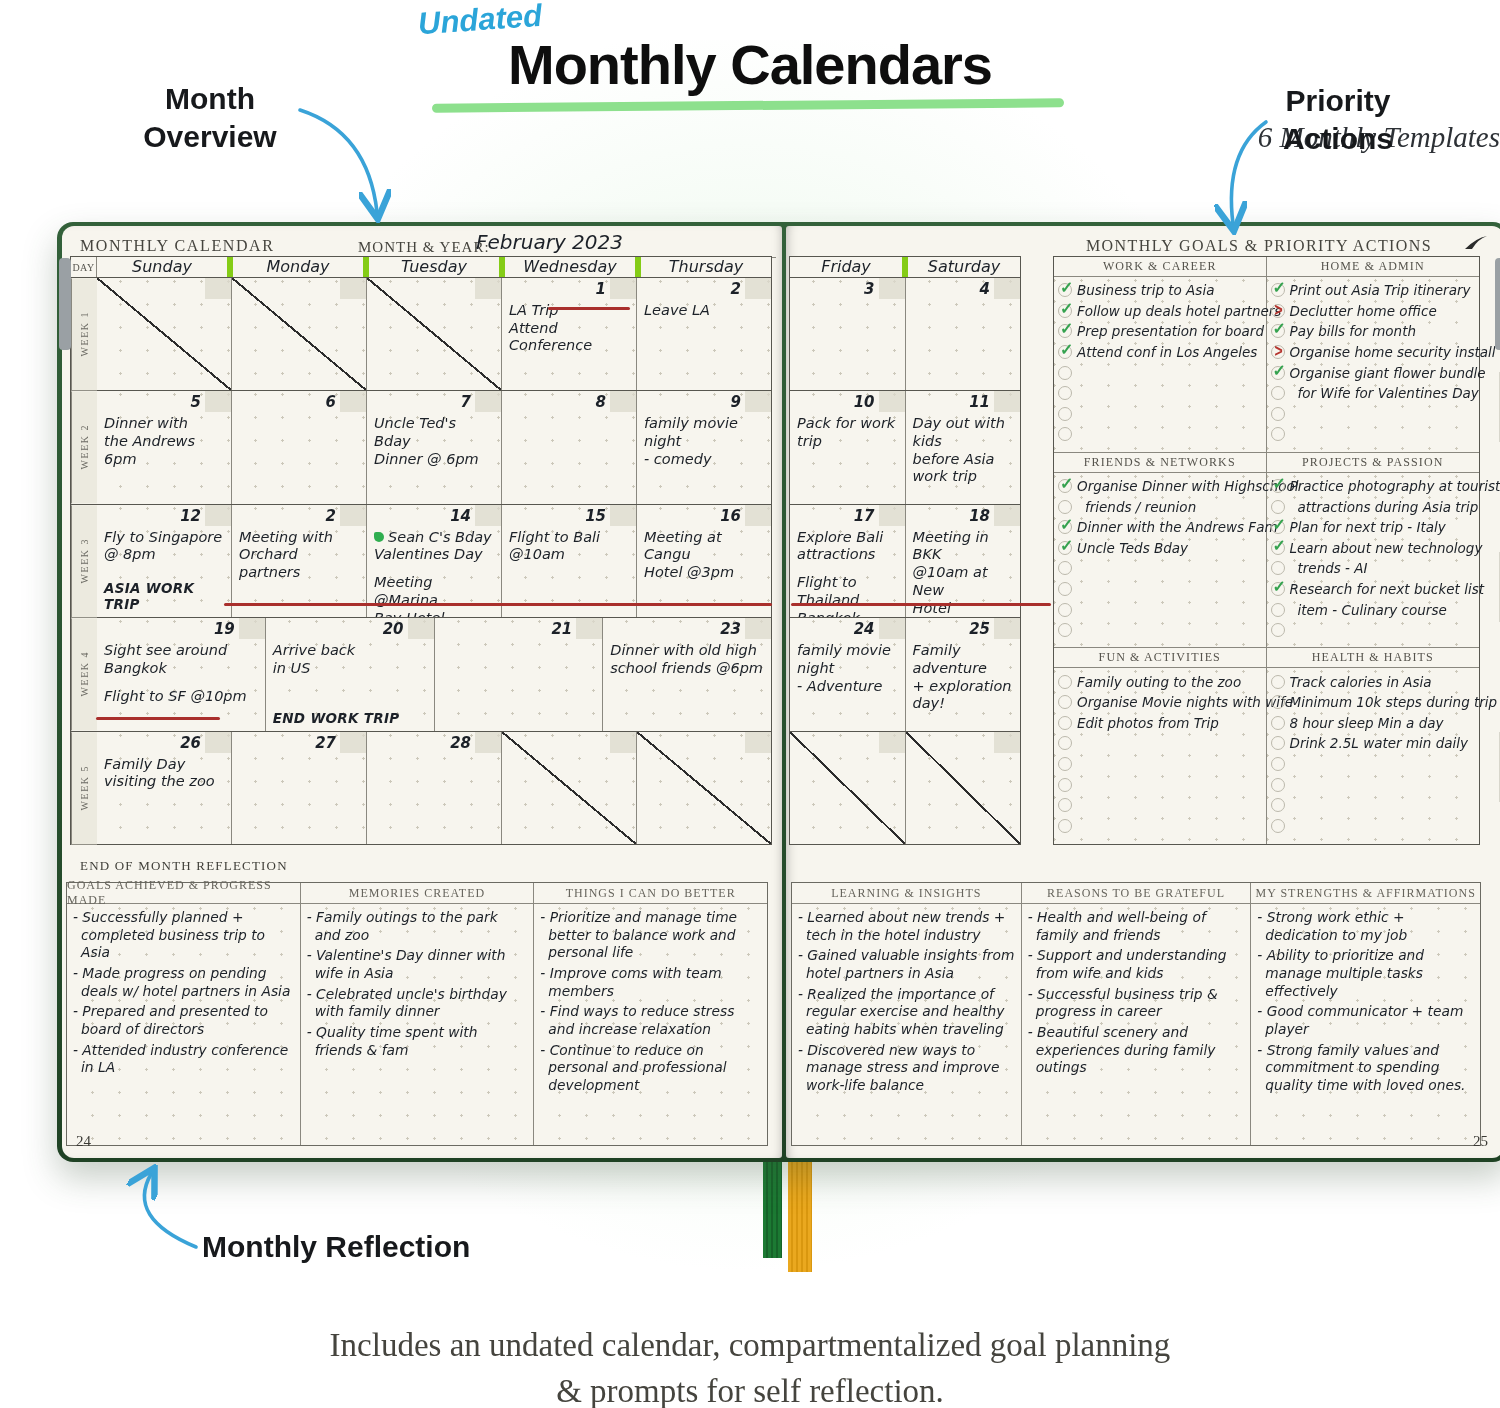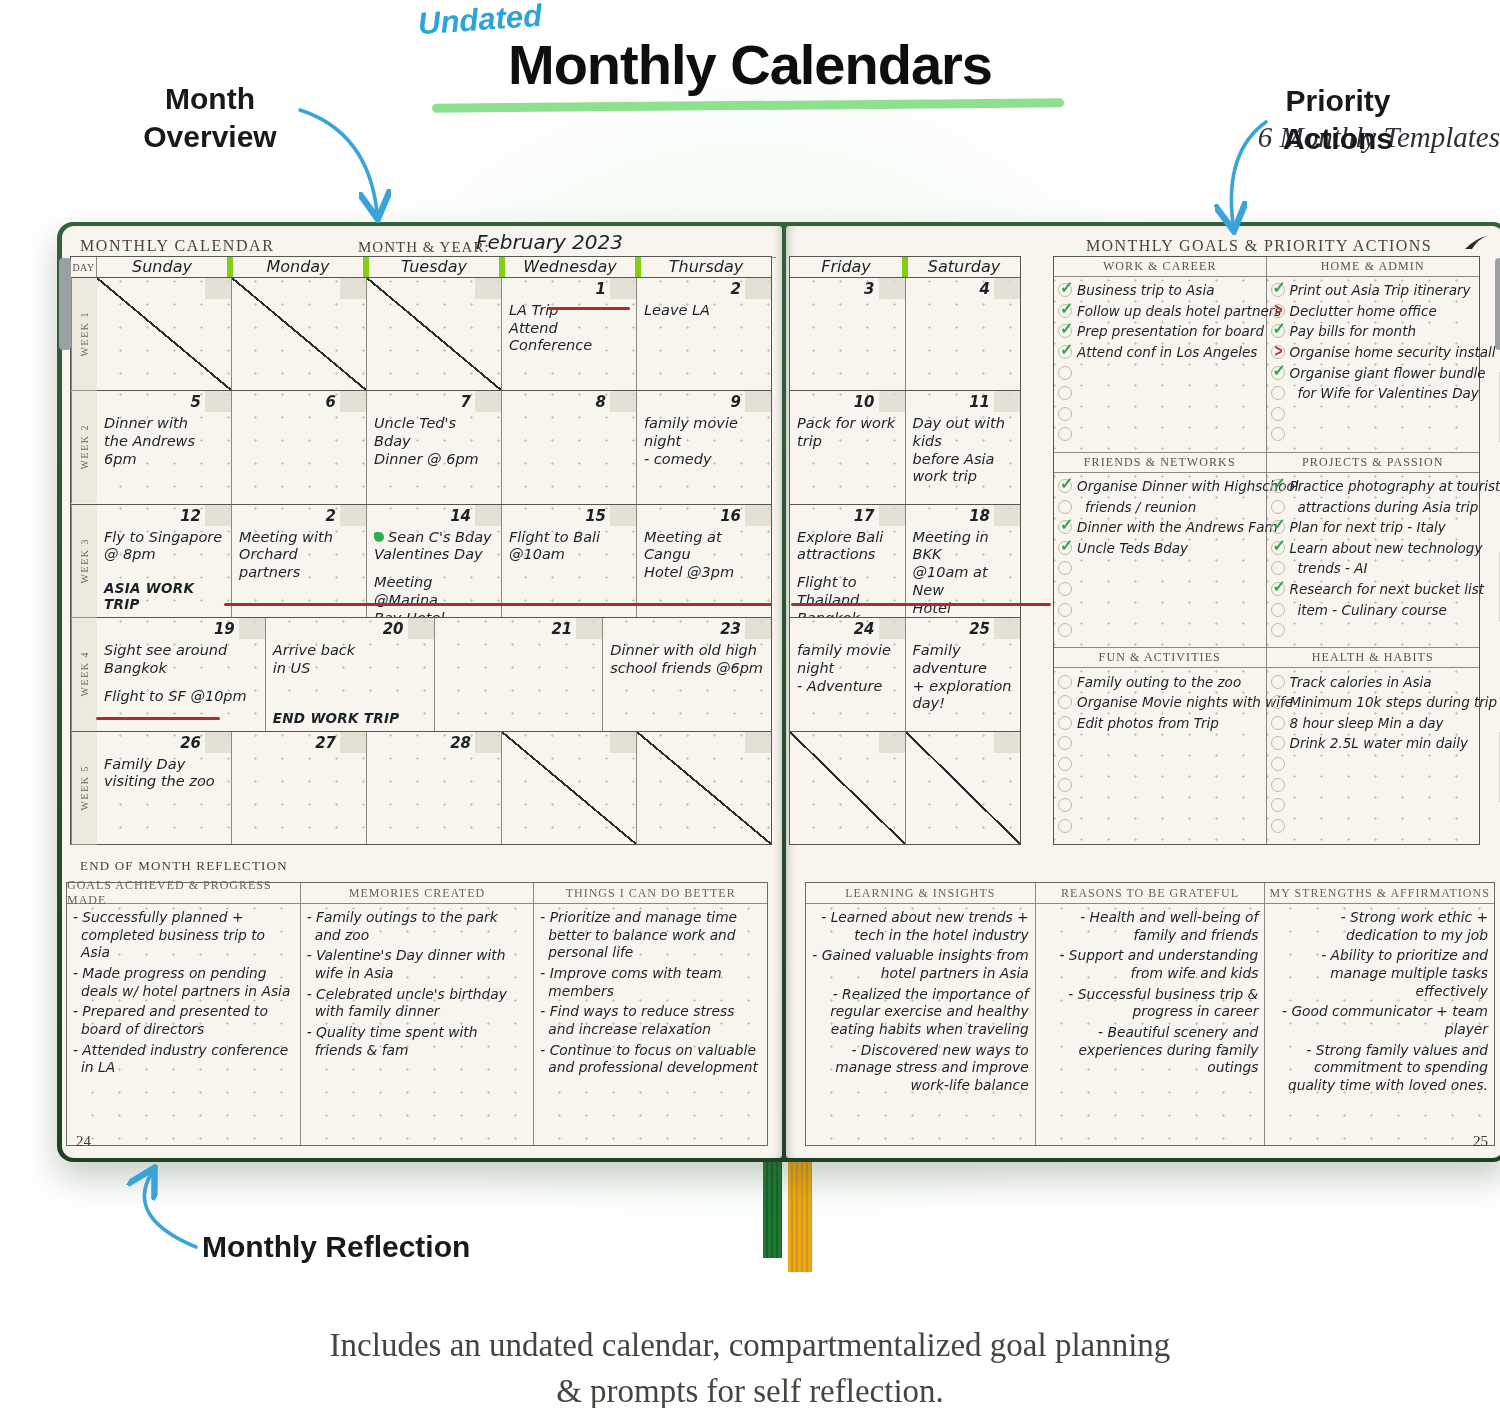--- a/index.html
+++ b/index.html
@@ -115,21 +115,21 @@
     font-size:14px; font-weight:800; color:#b5342e; transform:scaleY(1.25); }
   .g-item .gtext { font-size:13.5px; white-space:nowrap; }
   .g-item.indent .gtext { padding-left:8px; }
 
   
   .ref-head { position:absolute; left:18px; top:632px; font-size:13px;
     letter-spacing:1.2px; color:#3f3e38; }
   .refbox { position:absolute; top:656px; height:264px; border:1.4px solid #6b6a62;
     display:flex; background:#f7f5ee; }
   #ref-left  { left:4px; width:702px; }
-  #ref-right { left:19px; width:690px;text-align:right; }
+  #ref-right { left:5px; width:690px; }
   .ref-col { flex:1; border-right:1px solid #8a887f; display:flex; flex-direction:column;
     min-width:0; }
   .ref-col:last-child { border-right:none; }
   .ref-col-title { height:21px; border-bottom:1px solid #8a887f;
     font-family:"Liberation Serif",serif; font-size:12px; letter-spacing:1px;
     color:#66645c; display:flex; align-items:center; justify-content:center; }
   .ref-items { flex:1; padding:5px 6px;
     background-image:radial-gradient(circle,#ccc8ba 1px,transparent 1.3px);
     background-size:27px 23px; background-position:12px 16px; }
   .ref-item { font-size:13.8px; line-height:1.28; margin-bottom:3px;
@@ -351,21 +351,21 @@
             <div class="ref-item hw">- Celebrated uncle's birthday with family dinner</div>
             <div class="ref-item hw">- Quality time spent with friends &amp; fam</div>
           </div>
         </div>
         <div class="ref-col">
           <div class="ref-col-title">THINGS I CAN DO BETTER</div>
           <div class="ref-items">
             <div class="ref-item hw">- Prioritize and manage time better to balance work and personal life</div>
             <div class="ref-item hw">- Improve coms with team members</div>
             <div class="ref-item hw">- Find ways to reduce stress and increase relaxation</div>
-            <div class="ref-item hw">- Continue to focus on valuable and professional development</div>
+            <div class="ref-item hw">- Continue to reduce on personal and professional development</div>
           </div>
         </div>
       </div>
     <div class="pagenum l">24</div>
   </div>
 
   <div class="page right">
     <div class="rp-title serifcap">MONTHLY GOALS &amp; PRIORITY ACTIONS</div>
     <svg class="quill" viewBox="0 0 24 14">
       <path d="M1,13 Q12,2 23,0 Q14,3 8,13 Z" fill="#2c2c2c"></path>

